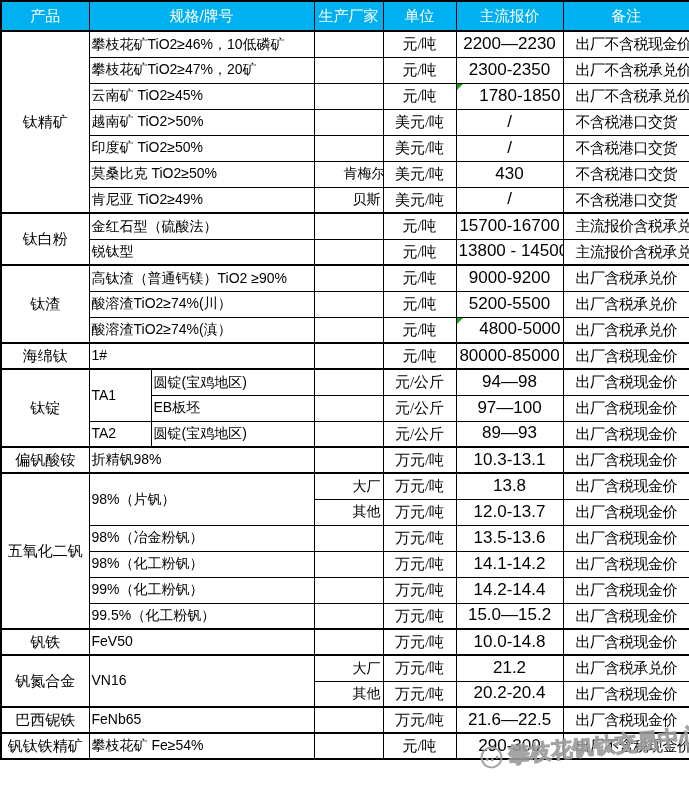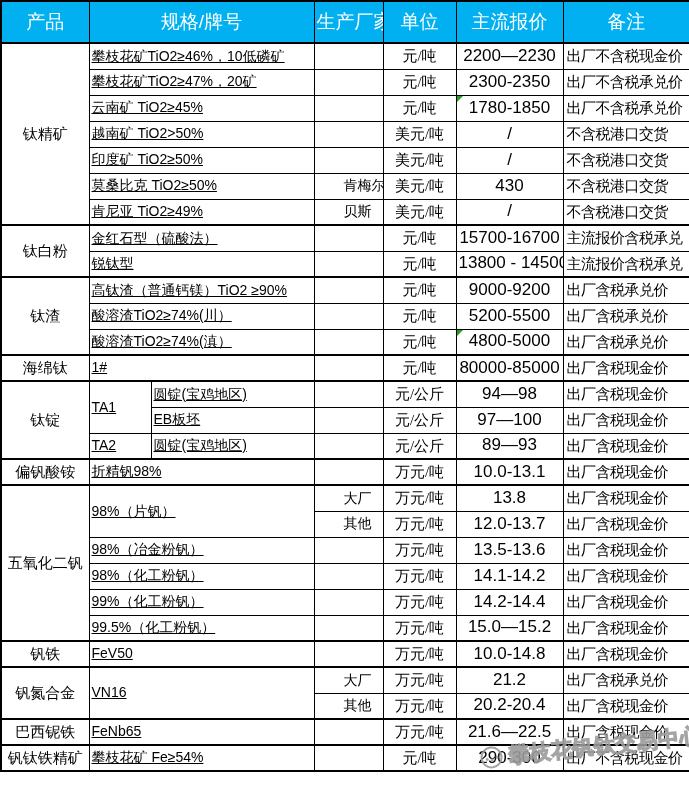--- a/index.html
+++ b/index.html
@@ -20,34 +20,34 @@
     white-space:nowrap;
     font-size:14px;
     line-height:1.1;
     padding:0 2px;
     box-sizing:border-box;
   }
   thead th{
     background:#00B0F0;
     color:#fff;
     font-weight:normal;
-    font-size:19px;
-    height:42px;
+    font-size:15px;
+    height:30px;
     text-align:center;
     border-bottom:2px solid #000;
   }
   tbody td{height:26px;}
   tr.g > td{border-top:2px solid #000;}
   td.product{text-align:center;font-size:15px;margin-left:21px;}
-  td.spec{text-align:left;text-decoration:underline;}
-  td.maker{text-align:left;padding-left:29px;}
+  td.spec{text-align:left;}
+  td.maker{text-align:right;padding-left:29px;}
   td.unit{text-align:center;font-size:15px;font-family:Liberation Serif, serif;}
   td.price{text-align:center;font-size:17px;margin-top:22px;}
-  td.note{text-align:left;padding-left:3px;font-size:15px;letter-spacing:-0.5px;}
-  td.flag{position:relative;}
+  td.note{text-align:left;padding-left:12px;font-size:15px;letter-spacing:-0.5px;}
+  td.flag{position:relative;text-align:right;}
   td.flag::before{
     content:"";
     position:absolute;top:0;left:0;
     border-top:6px solid #21a121;
     border-right:6px solid transparent;
   }
   .watermark{
     position:absolute;
     left:480px;top:733px;
     display:flex;align-items:center;gap:6px;
@@ -215,21 +215,21 @@
         <td class="maker"></td>
         <td class="unit">元/公斤</td>
         <td class="price">89—93</td>
         <td class="note">出厂含税现金价</td>
       </tr>
       <tr class="g">
         <td class="product">偏钒酸铵</td>
         <td colspan="2" class="spec">折精钒98%</td>
         <td class="maker"></td>
         <td class="unit">万元/吨</td>
-        <td class="price">10.0-13.1</td>
+        <td class="price">10.3-13.1</td>
         <td class="note">出厂含税现金价</td>
       </tr>
       <tr class="g">
         <td rowspan="6" class="product">五氧化二钒</td>
         <td rowspan="2" colspan="2" class="spec">98%（片钒）</td>
         <td class="maker">大厂</td>
         <td class="unit">万元/吨</td>
         <td class="price">13.8</td>
         <td class="note">出厂含税现金价</td>
       </tr>

